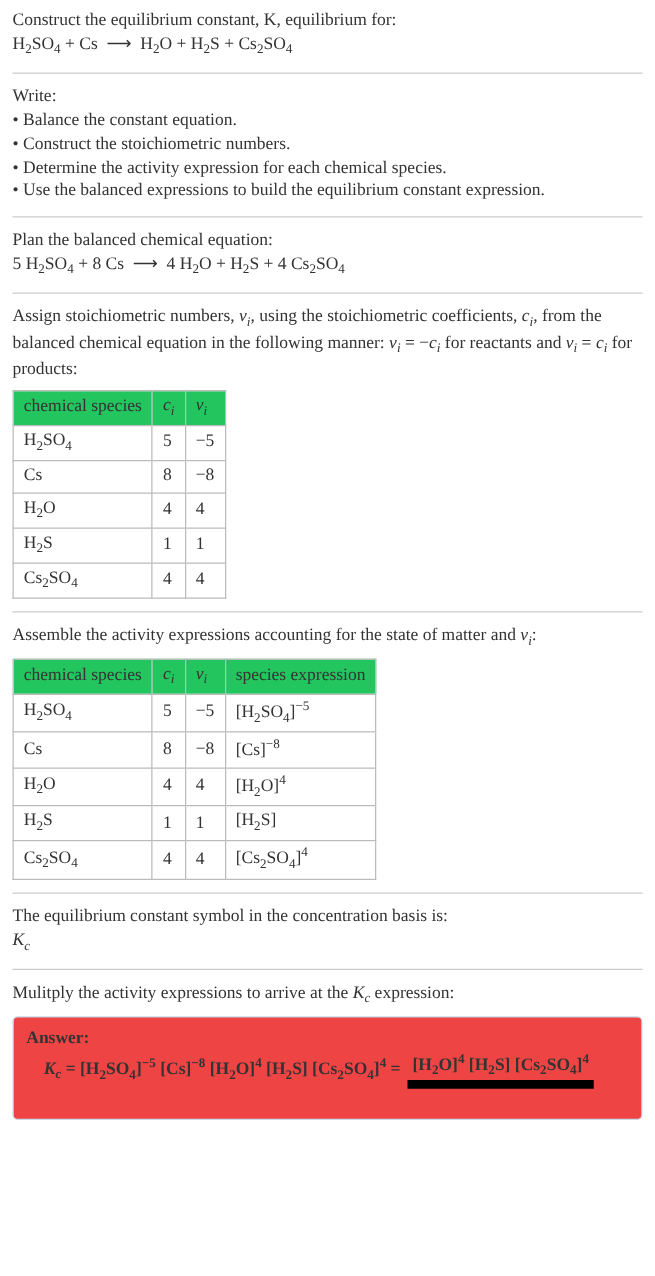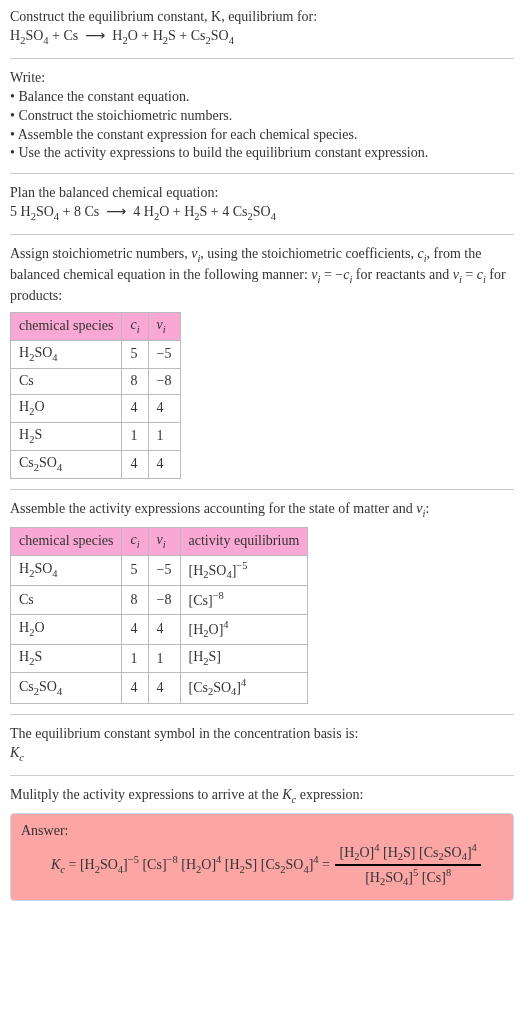--- a/index.html
+++ b/index.html
@@ -23,56 +23,57 @@
   table {
     border-collapse: collapse;
     margin: 6px 0;
   }
   th, td {
     border: 1px solid #bbb;
     padding: 3px 8px;
     text-align: left;
     font-weight: normal;
   }
-  th { background: #f9a8d4; }
-  .nowrap { white-space: nowrap; margin-left: 16px; }
+  th { background: #22c55e; }
+  .nowrap { white-space: nowrap; }
   .answer-box {
-    background: #fca5a5;
+    background: #ef4444;
     border: 1px solid #c6d9e8;
     border-radius: 4px;
-    padding: 8px 10px 10px 10px;
+    padding: 8px 10px 24px 10px;
     margin-top: 6px;
+    font-weight: bold;
   }
   .frac {
     display: inline-block;
     vertical-align: middle;
     text-align: center;
     margin: 0 2px;
   }
-  .frac .num { display:block; border-bottom:2px solid #000000; padding: 0 4px; }
+  .frac .num { display:block; border-bottom:7px solid #000000; padding: 0 4px; }
   .frac .den { display:block; padding: 0 4px; }
   .indent { padding-left: 14px; }
 </style>
 </head>
 <body>
 
 <div>
   <span>Construct the equilibrium constant, K, equilibrium for:</span>
 </div>
 <div>
   H<span class="sub">2</span>SO<span class="sub">4</span> + Cs &nbsp;⟶&nbsp; H<span class="sub">2</span>O + H<span class="sub">2</span>S + Cs<span class="sub">2</span>SO<span class="sub">4</span>
 </div>
 
 <hr>
 
 <div>Write:</div>
 <div>• Balance the constant equation.</div>
 <div>• Construct the stoichiometric numbers.</div>
-<div>• Assemble the constant expression for each chemical species.</div>
-<div>• Use the activity expressions to build the equilibrium constant expression.</div>
+<div>• Determine the activity expression for each chemical species.</div>
+<div>• Use the balanced expressions to build the equilibrium constant expression.</div>
 
 <hr>
 
 <div>Plan the balanced chemical equation:</div>
 <div>
   5 H<span class="sub">2</span>SO<span class="sub">4</span> + 8 Cs &nbsp;⟶&nbsp; 4 H<span class="sub">2</span>O + H<span class="sub">2</span>S + 4 Cs<span class="sub">2</span>SO<span class="sub">4</span>
 </div>
 
 <hr>
 
@@ -118,21 +119,21 @@
 
 <div>
   Assemble the activity expressions accounting for the state of matter and <span class="italic">ν<span class="sub">i</span></span>:
 </div>
 <table>
   <tbody>
       <tr>
     <th>chemical species</th>
     <th><span class="italic">c<span class="sub">i</span></span></th>
     <th><span class="italic">ν<span class="sub">i</span></span></th>
-    <th>activity equilibrium</th>
+    <th>species expression</th>
   </tr>
   <tr>
     <td>H<span class="sub">2</span>SO<span class="sub">4</span></td>
     <td>5</td>
     <td>−5</td>
     <td class="nowrap">[H<span class="sub">2</span>SO<span class="sub">4</span>]<span class="sup">−5</span></td>
   </tr>
   <tr>
     <td>Cs</td>
     <td>8</td>
@@ -176,16 +177,15 @@
   <div class="indent nowrap">
     <span class="italic">K<span class="sub">c</span></span> =
     [H<span class="sub">2</span>SO<span class="sub">4</span>]<span class="sup">−5</span>
     [Cs]<span class="sup">−8</span>
     [H<span class="sub">2</span>O]<span class="sup">4</span>
     [H<span class="sub">2</span>S]
     [Cs<span class="sub">2</span>SO<span class="sub">4</span>]<span class="sup">4</span>
     =
     <span class="frac">
       <span class="num">[H<span class="sub">2</span>O]<span class="sup">4</span> [H<span class="sub">2</span>S] [Cs<span class="sub">2</span>SO<span class="sub">4</span>]<span class="sup">4</span></span>
-      <span class="den">[H<span class="sub">2</span>SO<span class="sub">4</span>]<span class="sup">5</span> [Cs]<span class="sup">8</span></span>
     </span>
   </div>
 </div>
 
 </body></html>

